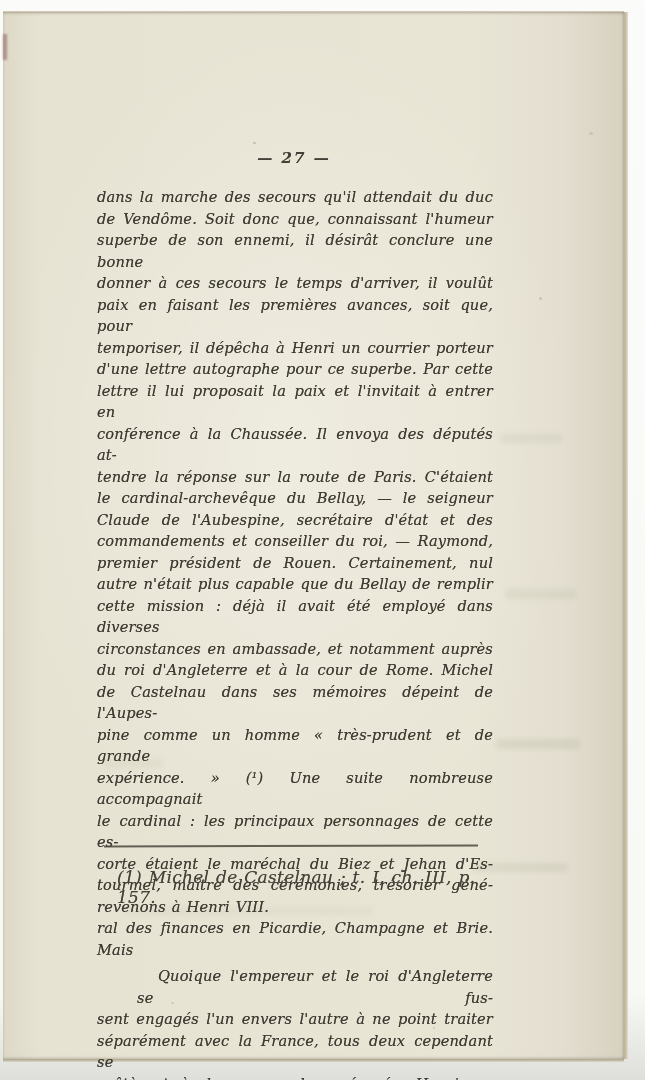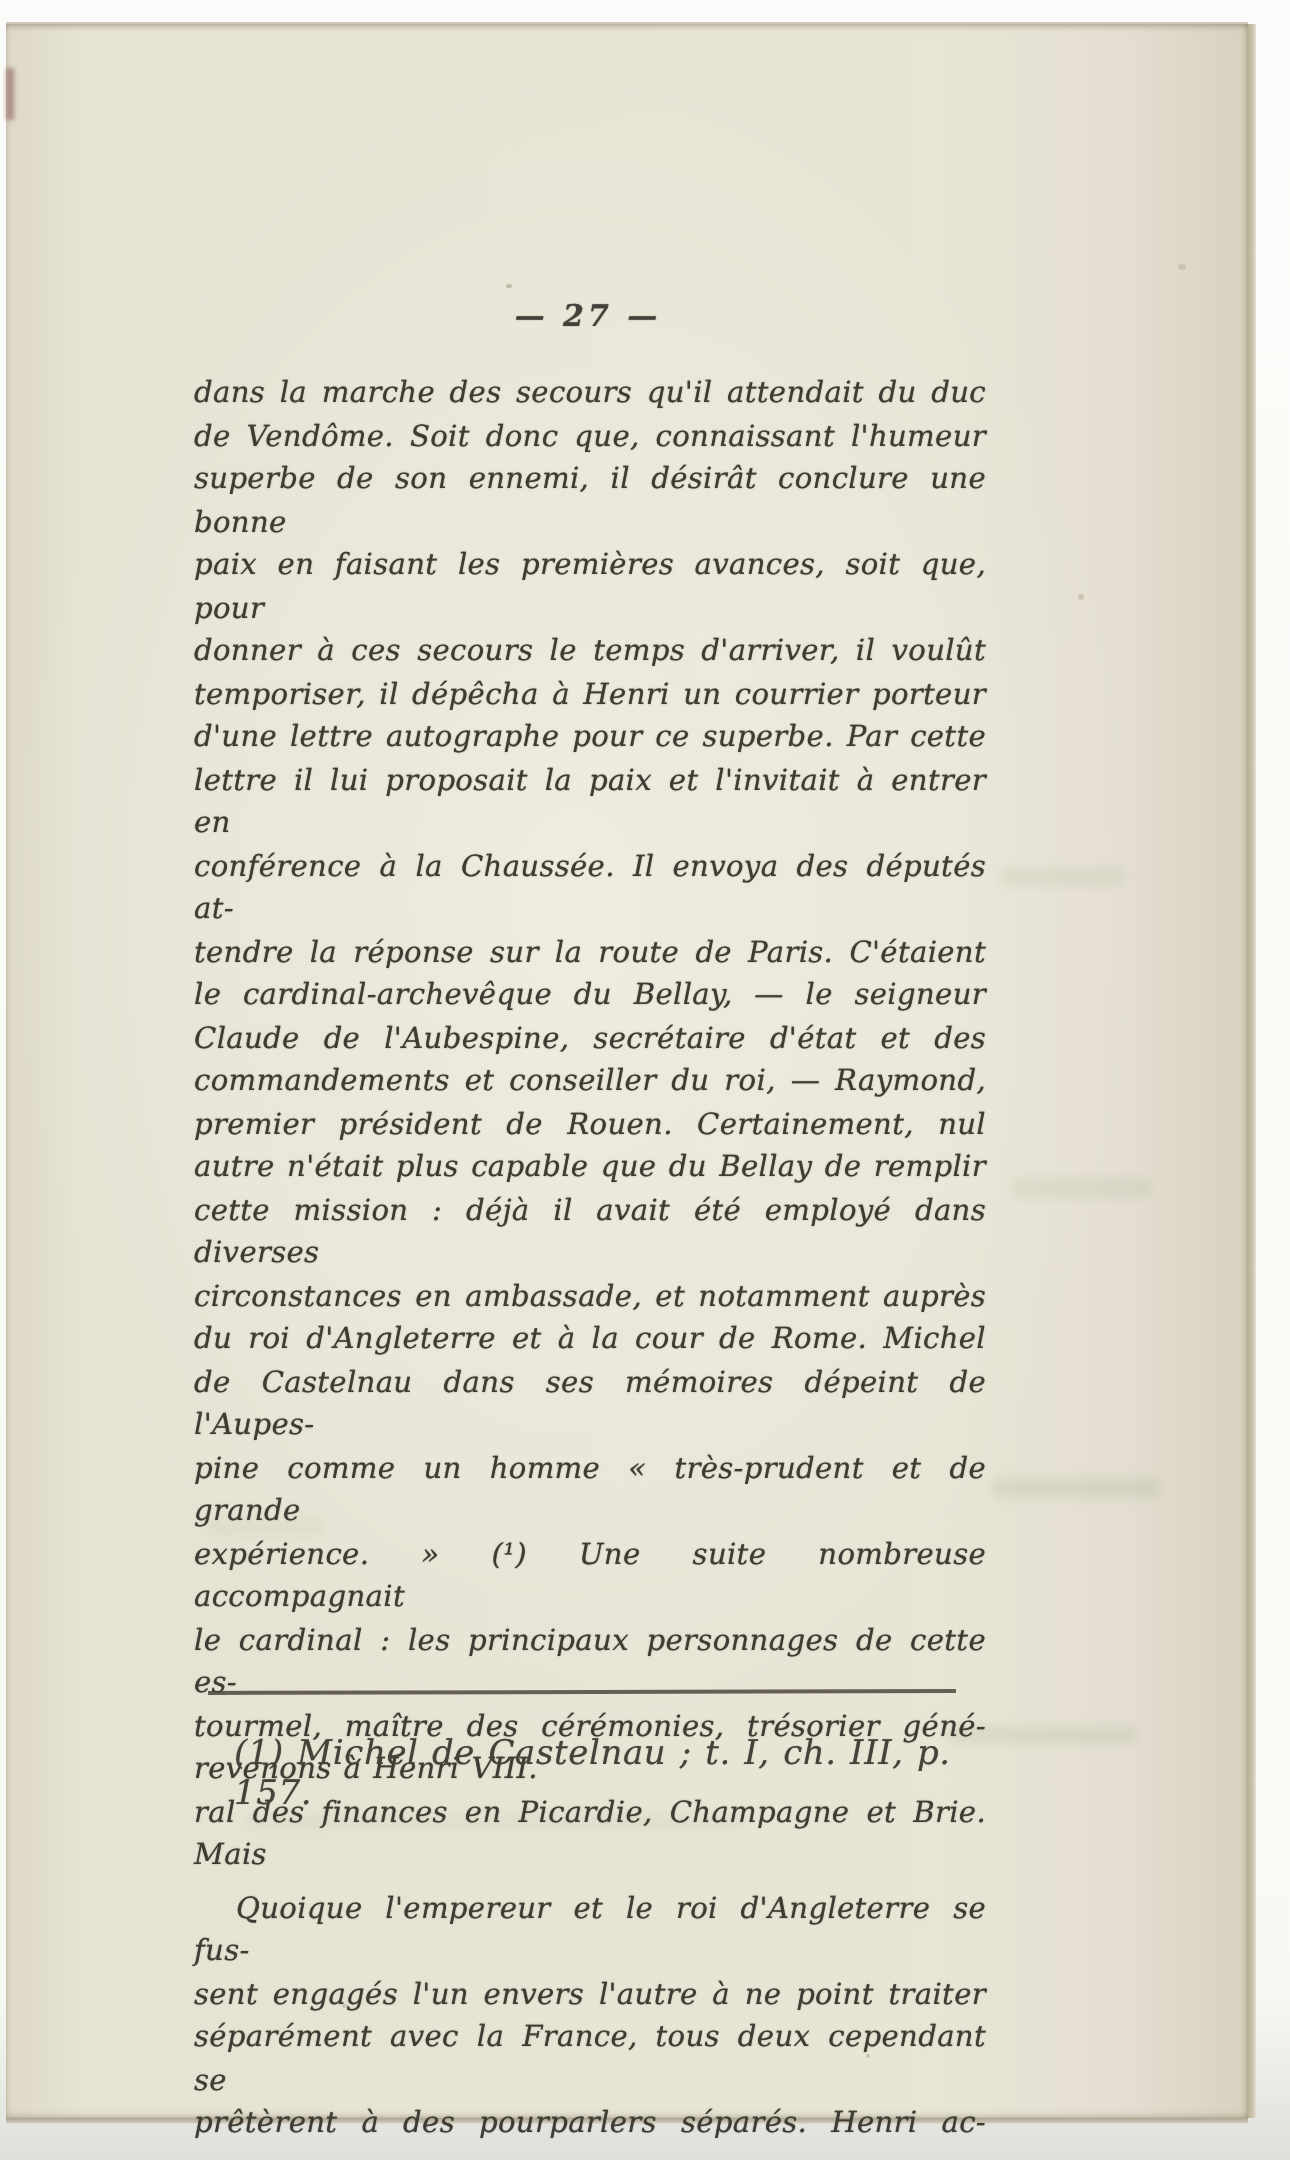--- a/index.html
+++ b/index.html
@@ -91,21 +91,21 @@
     color: #3e3b32;
     text-shadow: 0 0 0.6px rgba(62,59,50,0.75);
   }
   .para + .para { margin-top: 5px; }
   .line {
     text-align: justify;
     text-align-last: justify;
     white-space: normal;
   }
   .line.no-just { text-align-last: left; }
-  .line.indent { text-indent: 21px; }
+  .line.indent { text-indent: 21px; margin-left: 40px; }
   .footnote-rule {
     position: absolute;
     top: 833px;
     left: 10px;
     width: 374px;
     height: 1.6px;
     background: #4c473c;
     opacity: 0.85;
     transform: rotate(-0.15deg);
   }
@@ -168,39 +168,40 @@
     <div class="speck s5"></div>
 
     <div class="content">
       <div class="page-number">— 27 —</div>
 
       <div class="text-block">
           <div class="para">
             <div class="line">dans la marche des secours qu'il attendait du duc</div>
             <div class="line">de Vendôme. Soit donc que, connaissant l'humeur</div>
             <div class="line">superbe de son ennemi, il désirât conclure une bonne</div>
+            <div class="line">donner à ces secours le temps d'arriver, il voulût</div>
             <div class="line">paix en faisant les premières avances, soit que, pour</div>
-            <div class="line">donner à ces secours le temps d'arriver, il voulût</div>
             <div class="line">temporiser, il dépêcha à Henri un courrier porteur</div>
             <div class="line">d'une lettre autographe pour ce superbe. Par cette</div>
             <div class="line">lettre il lui proposait la paix et l'invitait à entrer en</div>
             <div class="line">conférence à la Chaussée. Il envoya des députés at-</div>
             <div class="line">tendre la réponse sur la route de Paris. C'étaient</div>
             <div class="line">le cardinal-archevêque du Bellay, — le seigneur</div>
             <div class="line">Claude de l'Aubespine, secrétaire d'état et des</div>
             <div class="line">commandements et conseiller du roi, — Raymond,</div>
             <div class="line">premier président de Rouen. Certainement, nul</div>
             <div class="line">autre n'était plus capable que du Bellay de remplir</div>
             <div class="line">cette mission : déjà il avait été employé dans diverses</div>
             <div class="line">circonstances en ambassade, et notamment auprès</div>
             <div class="line">du roi d'Angleterre et à la cour de Rome. Michel</div>
             <div class="line">de Castelnau dans ses mémoires dépeint de l'Aupes-</div>
             <div class="line">pine comme un homme « très-prudent et de grande</div>
             <div class="line">expérience. » (¹) Une suite nombreuse accompagnait</div>
             <div class="line">le cardinal : les principaux personnages de cette es-</div>
+            <div class="line">corte étaient le maréchal du Biez et Jehan d'Es-</div>
             <div class="line">tourmel, maître des cérémonies, trésorier géné-</div>
             <div class="line no-just">revenons à Henri VIII.</div>
             <div class="line">ral des finances en Picardie, Champagne et Brie. Mais</div>
           </div>
           <div class="para">
             <div class="line indent">Quoique l'empereur et le roi d'Angleterre se fus-</div>
             <div class="line">sent engagés l'un envers l'autre à ne point traiter</div>
             <div class="line">séparément avec la France, tous deux cependant se</div>
             <div class="line">prêtèrent à des pourparlers séparés. Henri ac-</div>
           </div>

